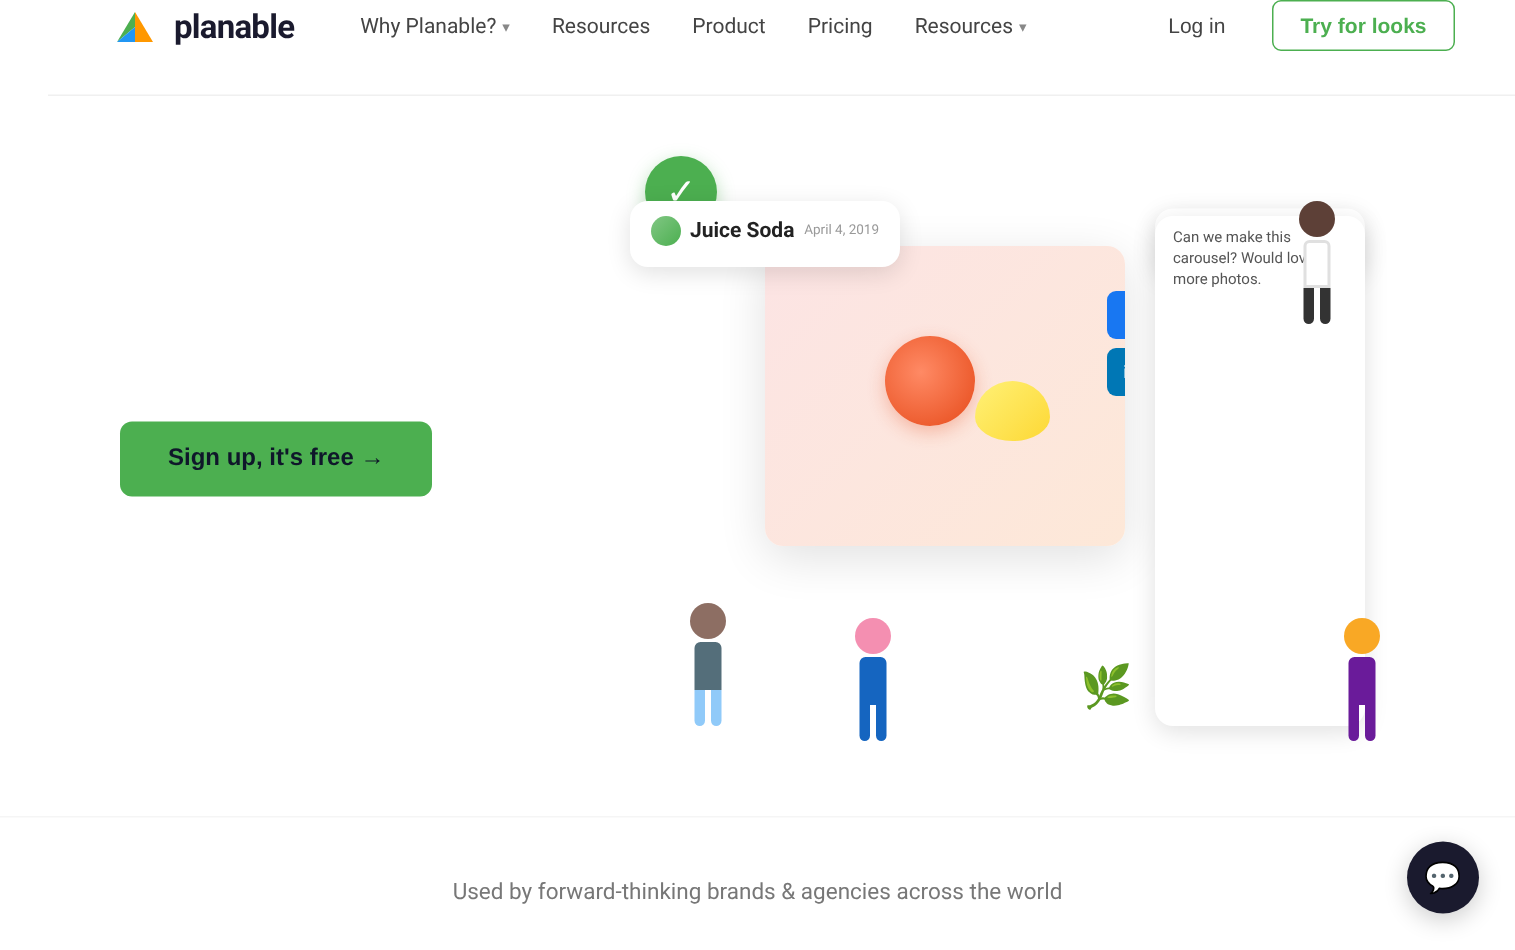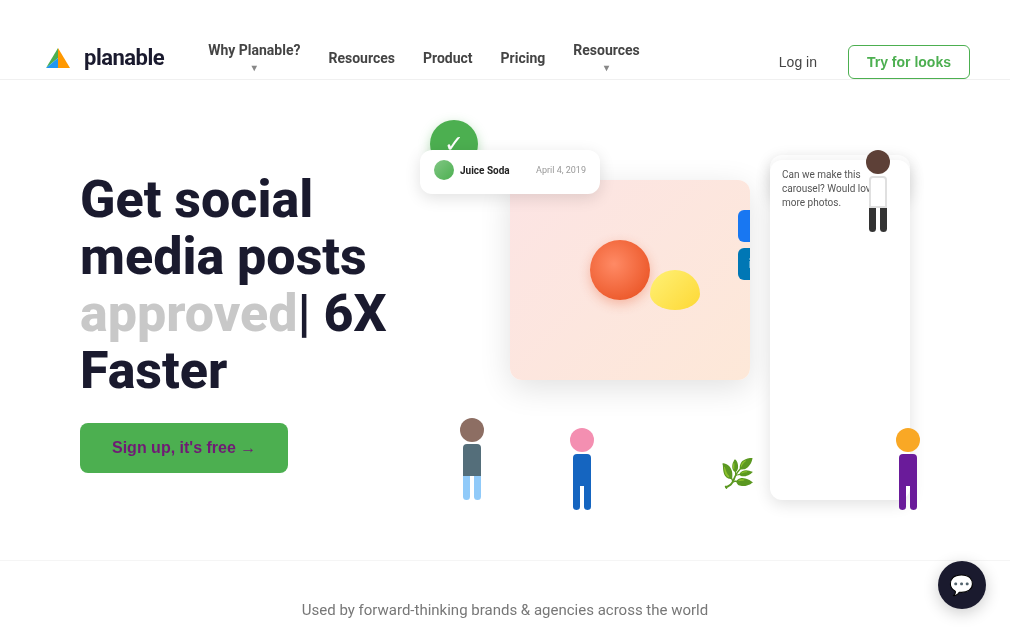--- a/index.html
+++ b/index.html
@@ -1,33 +1,32 @@
 <!DOCTYPE html>
 <html><head>
   <meta charset="utf-8">
   <style>
     * { margin: 0; padding: 0; box-sizing: border-box; }
     body { font-family: -apple-system, BlinkMacSystemFont, 'Segoe UI', Roboto, sans-serif; background: #fff; overflow-x: hidden; }
 
     
     .navbar {
-      display: flex; align-items: flex-end; justify-content: space-between;
-      padding: 0 40px; height: 80px; border-bottom: 1px solid #f0f0f0;
-      position: sticky; top: 0; background: #fff; z-index: 100;
+      display: flex; align-items: flex-start; justify-content: space-between;
+      padding: 0 40px; height: 64px; border-bottom: 1px solid #f0f0f0;
+      position: sticky; top: 0; background: #fff; z-index: 100; margin-left: 32px;
     }
     .nav-left { display: flex; align-items: center; gap: 32px; }
     .logo-wrap { display: flex; align-items: center; gap: 8px; }
     .logo-text { font-size: 22px; font-weight: 700; color: #1a1a2e; letter-spacing: -0.5px; }
     .nav-links { display: flex; align-items: center; gap: 4px; }
     .nav-item {
       display: flex; align-items: center; gap: 4px;
       padding: 6px 12px; font-size: 14px; color: #444; cursor: pointer;
       border-radius: 6px; transition: background 0.15s;
-      font-weight: 700;
-      flex-direction: column;
+      font-weight: 400;
     }
     .nav-item .chevron { font-size: 10px; color: #888; }
     .nav-right { display: flex; align-items: center; gap: 15px; }
     .btn-login {
       padding: 8px 16px; font-size: 14px; color: #444; cursor: pointer;
       background: none; border: none; font-weight: 500;
     }
     .btn-try {
       padding: 8px 18px; font-size: 14px; color: #4CAF50; cursor: pointer;
       background: none; border: 1.5px solid #4CAF50; border-radius: 6px;
@@ -46,21 +45,21 @@
     }
     .hero-title .approved { color: #c8c8c8; }
     .hero-title .faster { color: #1a1a2e; }
     .hero-desc {
       font-size: 16px; color: #666; line-height: 1.6; margin-bottom: 32px;
       max-width: 380px;
     }
     .btn-signup {
       display: inline-flex; align-items: center; gap: 8px;
       padding: 16px 32px; font-size: 16px; font-weight: 700;
-      background: #4CAF50; color: #701a75; border: none; border-radius: 8px;
+      background: #4CAF50; color: #0f172a; border: none; border-radius: 8px;
       cursor: pointer; margin-bottom: 16px; transition: background 0.15s;
     }
     .btn-demo {
       display: block; font-size: 14px; color: #888; cursor: pointer;
       background: none; border: none; padding: 4px 0;
     }
 
     
     .hero-right {
       position: relative; width: 480px; height: 380px; flex-shrink: 0;
@@ -95,21 +94,21 @@
       font-size: 11px; color: #333;
     }
     .illus-chat-bubble .chat-header {
       display: flex; align-items: center; gap: 6px; margin-bottom: 4px;
     }
     .chat-avatar {
       width: 20px; height: 20px; border-radius: 50%;
       background: linear-gradient(135deg, #81c784, #4caf50);
       flex-shrink: 0;
     }
-    .chat-name { font-weight: 700; font-size: 10px; color: #222; }
+    .chat-name { font-weight: 700; font-size: 14px; color: #222; }
     .chat-time { font-size: 9px; color: #999; margin-left: auto; }
     .chat-text { font-size: 10px; color: #555; line-height: 1.4; }
 
     .illus-chat-bubble2 {
       position: absolute; top: 20px; right: -10px;
       background: #fff; border-radius: 12px; padding: 8px 12px;
       box-shadow: 0 4px 16px rgba(0,0,0,0.12); width: 140px;
       font-size: 10px; color: #555; line-height: 1.4;
     }
 
@@ -224,24 +223,20 @@
     </div>
   </div>
   <div class="nav-right">
     <button class="btn-login">Log in</button>
     <button class="btn-try">Try for looks</button>
   </div>
 </nav>
 
 <section class="hero">
   <div class="hero-left">
-    <h1 class="hero-title">
-      <span>Get social media posts</span><br>
-      <span class="approved">approved</span><span style="color:#1a1a2e">|</span>&nbsp;<span class="faster">6X Faster</span>
-    </h1>
     <button class="btn-signup">Sign up, it's free →</button>
   </div>
 
   <div class="hero-right">
 
     <div class="illus-board">
       <div class="illus-board-inner">
 
         <div class="fruit-circle"></div>
         <div class="fruit-lemon"></div>

